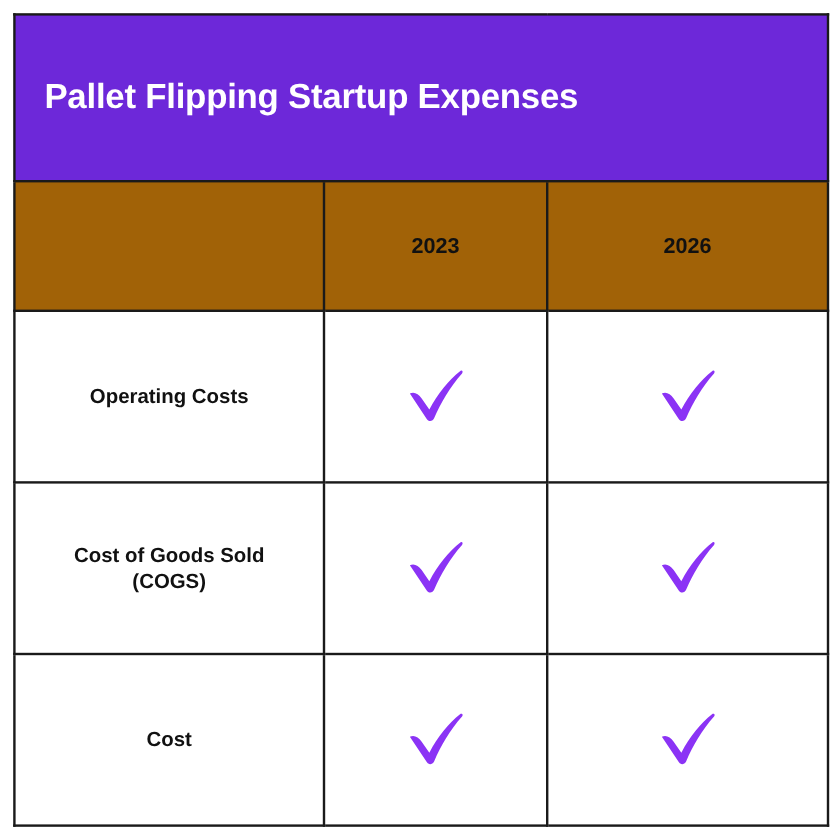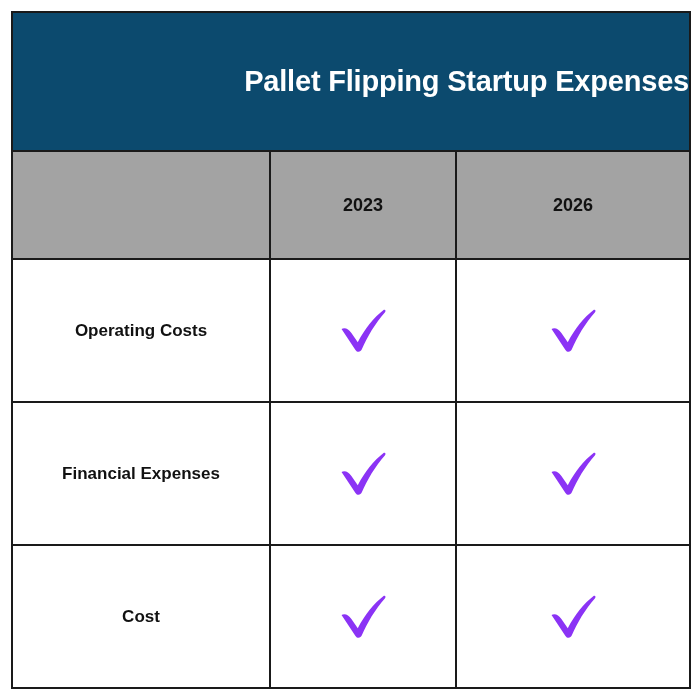--- a/index.html
+++ b/index.html
@@ -35,46 +35,45 @@
   table.expense-table {
     width: 678px;
     height: 678px;
     border-collapse: collapse;
     table-layout: fixed;
     background: #ffffff;
   }
 
   
   tr.title-row td {
-    background: #0c4a6e;
+    background: #6d28d9;
     border: 2px solid #1a1a1a;
     height: 137px;
     padding: 0 0 0 24px;
     vertical-align: middle;
-    text-align: right;
   }
   .title-text {
     color: #ffffff;
     font-size: 29px;
     font-weight: bold;
     letter-spacing: -0.2px;
     line-height: 1.1;
     font-family: "Liberation Sans", sans-serif;
   }
 
   
   tr.col-head td {
     height: 104px;
     border: 2px solid #1a1a1a;
     text-align: center;
     vertical-align: middle;
     font-size: 18px;
     font-weight: bold;
     color: #111111;
-    background: #a3a3a3;
+    background: #a16207;
   }
   tr.col-head td.blank-head {
     border-left: 2px solid #1a1a1a;
   }
 
   
   tbody tr.data-row td {
     border: 2px solid #1a1a1a;
     vertical-align: middle;
     background: #ffffff;
@@ -148,40 +147,41 @@
           </td>
           <td class="mark-cell">
             <span class="check-icon">
               <svg viewBox="0 0 100 100" xmlns="http://www.w3.org/2000/svg" aria-hidden="true">
                 <path d="M13 50 C19 47 25 50 30 57 L41 73 C53 50 68 31 86 17 C88 16 90 18 88 21 C71 40 57 64 48 85 C46 90 40 91 37 86 Z" fill="#8b33f5"></path>
               </svg>
             </span>
           </td>
         </tr>
 
-
         <tr class="data-row">
           <td class="row-label">
-            <span>Financial Expenses</span>
-          </td>
-          <td class="mark-cell">
-            <span class="check-icon">
-              <svg viewBox="0 0 100 100" xmlns="http://www.w3.org/2000/svg" aria-hidden="true">
-                <path d="M13 50 C19 47 25 50 30 57 L41 73 C53 50 68 31 86 17 C88 16 90 18 88 21 C71 40 57 64 48 85 C46 90 40 91 37 86 Z" fill="#8b33f5"></path>
-              </svg>
-            </span>
-          </td>
-          <td class="mark-cell">
-            <span class="check-icon">
-              <svg viewBox="0 0 100 100" xmlns="http://www.w3.org/2000/svg" aria-hidden="true">
-                <path d="M13 50 C19 47 25 50 30 57 L41 73 C53 50 68 31 86 17 C88 16 90 18 88 21 C71 40 57 64 48 85 C46 90 40 91 37 86 Z" fill="#8b33f5"></path>
-              </svg>
-            </span>
-          </td>
-        </tr>
+            <span>Cost of Goods Sold</span><br>
+            <span>(COGS)</span>
+          </td>
+          <td class="mark-cell">
+            <span class="check-icon">
+              <svg viewBox="0 0 100 100" xmlns="http://www.w3.org/2000/svg" aria-hidden="true">
+                <path d="M13 50 C19 47 25 50 30 57 L41 73 C53 50 68 31 86 17 C88 16 90 18 88 21 C71 40 57 64 48 85 C46 90 40 91 37 86 Z" fill="#8b33f5"></path>
+              </svg>
+            </span>
+          </td>
+          <td class="mark-cell">
+            <span class="check-icon">
+              <svg viewBox="0 0 100 100" xmlns="http://www.w3.org/2000/svg" aria-hidden="true">
+                <path d="M13 50 C19 47 25 50 30 57 L41 73 C53 50 68 31 86 17 C88 16 90 18 88 21 C71 40 57 64 48 85 C46 90 40 91 37 86 Z" fill="#8b33f5"></path>
+              </svg>
+            </span>
+          </td>
+        </tr>
+
 
         <tr class="data-row">
           <td class="row-label">
             <span>Cost</span>
           </td>
           <td class="mark-cell">
             <span class="check-icon">
               <svg viewBox="0 0 100 100" xmlns="http://www.w3.org/2000/svg" aria-hidden="true">
                 <path d="M13 50 C19 47 25 50 30 57 L41 73 C53 50 68 31 86 17 C88 16 90 18 88 21 C71 40 57 64 48 85 C46 90 40 91 37 86 Z" fill="#8b33f5"></path>
               </svg>

